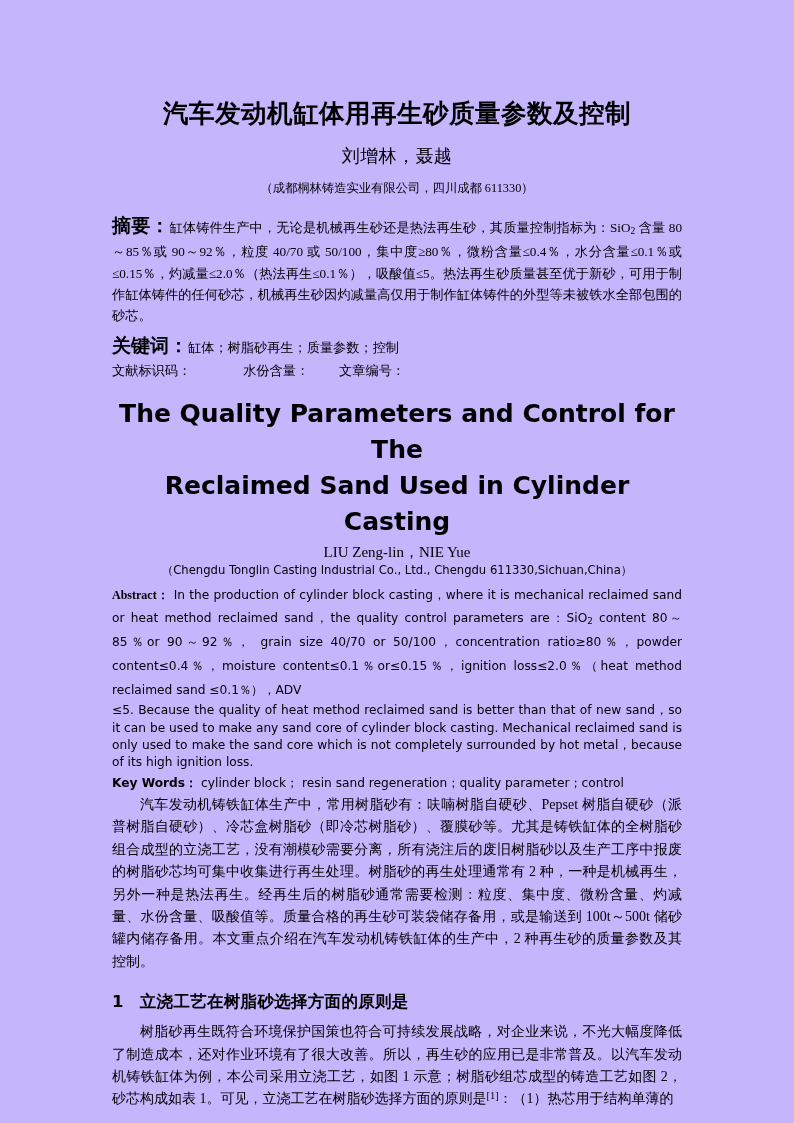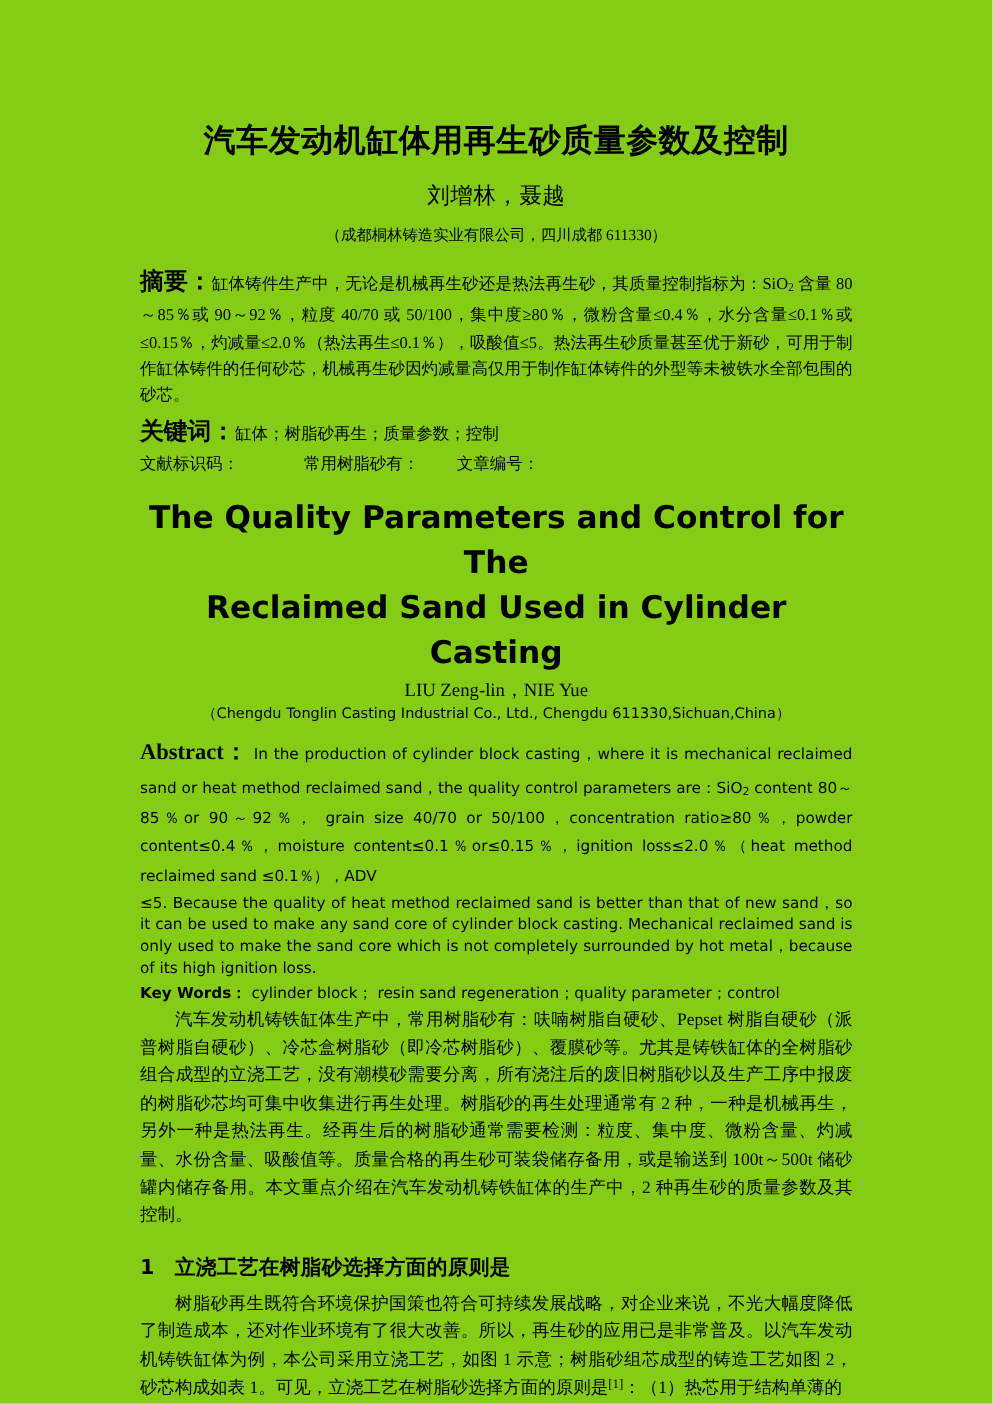--- a/index.html
+++ b/index.html
@@ -11,21 +11,21 @@
     width: 794px;
     height: 1123px;
     overflow: hidden;
     font-family: "Liberation Serif", "DejaVu Serif", serif;
     color: #000000;
   }
   .page {
     position: relative;
     width: 794px;
     height: 1123px;
-    background: #84cc16;
+    background: #c4b5fd;
     box-sizing: border-box;
     padding: 96px 112px 0 112px;
   }
   .content {
     width: 570px;
   }
 
   
   .cn-title {
     font-family: "DejaVu Sans", "Liberation Sans", sans-serif;
@@ -107,21 +107,21 @@
   .en-abs {
     font-family: "DejaVu Sans", "Liberation Sans", sans-serif;
     font-size: 12.2px;
     line-height: 1.95;
     text-align: justify;
     margin: 0;
   }
   .en-abs .lbl {
     font-family: "Liberation Serif", "DejaVu Serif", serif;
     font-weight: 700;
-    font-size: 18px;
+    font-size: 12px;
   }
   .en-abs2 {
     font-family: "DejaVu Sans", "Liberation Sans", sans-serif;
     font-size: 12.2px;
     line-height: 1.42;
     text-align: justify;
     margin: 0;
   }
   .en-kw {
     font-family: "DejaVu Sans", "Liberation Sans", sans-serif;
@@ -168,21 +168,21 @@
   <div class="content">
 
     <h1 class="cn-title">汽车发动机缸体用再生砂质量参数及控制</h1>
     <div class="cn-authors">刘增林，聂越</div>
     <div class="cn-affil">（成都桐林铸造实业有限公司，四川成都 611330）</div>
 
     <p class="cn-abs"><span class="lbl">摘要：</span><span>缸体铸件生产中，无论是机械再生砂还是热法再生砂，其质量控制指标为：SiO</span><sub>2</sub><span> 含量 80～85％或 90～92％，粒度 40/70 或 50/100，集中度≥80％，微粉含量≤0.4％，水分含量≤0.1％或≤0.15％，灼减量≤2.0％（热法再生≤0.1％），吸酸值≤5。热法再生砂质量甚至优于新砂，可用于制作缸体铸件的任何砂芯，机械再生砂因灼减量高仅用于制作缸体铸件的外型等未被铁水全部包围的砂芯。</span></p>
 
     <p class="cn-kw"><span class="lbl">关键词：</span><span>缸体；树脂砂再生；质量参数；控制</span></p>
 
-    <p class="cn-clc"><span>文献标识码：</span><span class="gap"></span><span>常用树脂砂有：</span><span class="gap2"></span><span>文章编号：</span></p>
+    <p class="cn-clc"><span>文献标识码：</span><span class="gap"></span><span>水份含量：</span><span class="gap2"></span><span>文章编号：</span></p>
 
     <h2 class="en-title">
       <span>The Quality Parameters and Control for The</span><br>
       <span>Reclaimed Sand Used in Cylinder Casting</span>
     </h2>
     <div class="en-authors">LIU Zeng-lin，NIE Yue</div>
     <div class="en-affil">（Chengdu Tonglin Casting Industrial Co., Ltd., Chengdu 611330,Sichuan,China）</div>
 
     <p class="en-abs"><span class="lbl">Abstract：</span><span> In the production of cylinder block casting，where it is mechanical reclaimed sand or heat method reclaimed sand，the quality control parameters are：SiO</span><sub>2</sub><span> content 80～85％or 90～92％， grain size 40/70 or 50/100，concentration ratio≥80％，powder content≤0.4％，moisture content≤0.1％or≤0.15％，ignition loss≤2.0％（heat method reclaimed sand ≤0.1％），ADV</span></p>
     <p class="en-abs2">≤5. Because the quality of heat method reclaimed sand is better than that of new sand，so it can be used to make any sand core of cylinder block casting.    Mechanical reclaimed sand is only used to make the sand core which is not completely surrounded by hot metal，because of its high ignition loss.</p>

